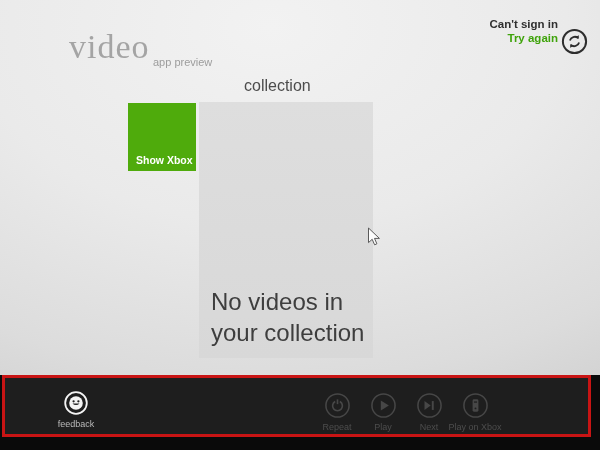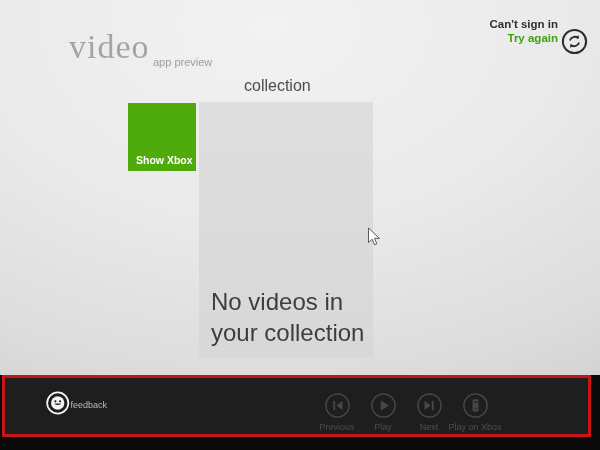--- a/index.html
+++ b/index.html
@@ -42,21 +42,21 @@
   
   .cursor { position:absolute; left:367px; top:227px; width:14px; height:20px; }
 
   
   .appbar-region { position:absolute; left:0; top:375px; width:600px; height:75px;
     background:#0a0a0a; }
   .appbar { position:absolute; left:2px; top:0; width:589px; height:62px;
     border:3px solid #c81414; background:#1e1e1e; }
 
   .feedback-btn { position:absolute; left:40px; top:12px; width:62px;
-    display:flex; flex-direction:row; align-items:center; cursor:pointer; }
+    display:flex; flex-direction:column; align-items:center; cursor:pointer; }
   .feedback-btn .lbl { margin-top:3px; font-size:9px; color:#b9b9b9; }
 
   .controls { position:absolute; left:309px; top:0; height:62px;
     display:flex; align-items:flex-start; }
   .control { width:46px; padding-top:14px; display:flex; flex-direction:column;
     align-items:center; opacity:1; }
   .control .lbl { margin-top:3px; font-size:9px; color:#4d4d4d; white-space:nowrap; }
 </style>
 </head>
 <body>
@@ -106,29 +106,29 @@
           <circle cx="13" cy="13" r="6.8" fill="#f4f4f4"></circle>
           <circle cx="10.6" cy="11.3" r="1.15" fill="#1e1e1e"></circle>
           <circle cx="15.4" cy="11.3" r="1.15" fill="#1e1e1e"></circle>
           <path d="M9.5 13.4 a4.7 4.7 0 0 0 7 0 z" fill="#1e1e1e"></path>
         </svg>
         <div class="lbl">feedback</div>
       </div>
 
       <div class="controls">
 
-
         <div class="control">
           <svg width="27" height="27" viewBox="0 0 28 28">
             <circle cx="14" cy="14" r="12" fill="none" stroke="#474747" stroke-width="1.6"></circle>
-            <rect x="9.6" y="9.4" width="2" height="9.2" fill="#474747"></rect>
-            <path d="M19.2 9.4 L12.8 14 L19.2 18.6 Z" fill="#474747"></path>
+            <path d="M11.6 9.9 a5.1 5.1 0 1 0 4.8 0" fill="none" stroke="#474747" stroke-width="1.7"></path>
+            <line x1="14" y1="7.6" x2="14" y2="12.6" stroke="#474747" stroke-width="1.7"></line>
           </svg>
-          <div class="lbl">Previous</div>
+          <div class="lbl">Repeat</div>
         </div>
+
 
         <div class="control">
           <svg width="27" height="27" viewBox="0 0 28 28">
             <circle cx="14" cy="14" r="12" fill="none" stroke="#474747" stroke-width="1.6"></circle>
             <path d="M11.2 8.8 L19.6 14 L11.2 19.2 Z" fill="#474747"></path>
           </svg>
           <div class="lbl">Play</div>
         </div>
 
         <div class="control">

